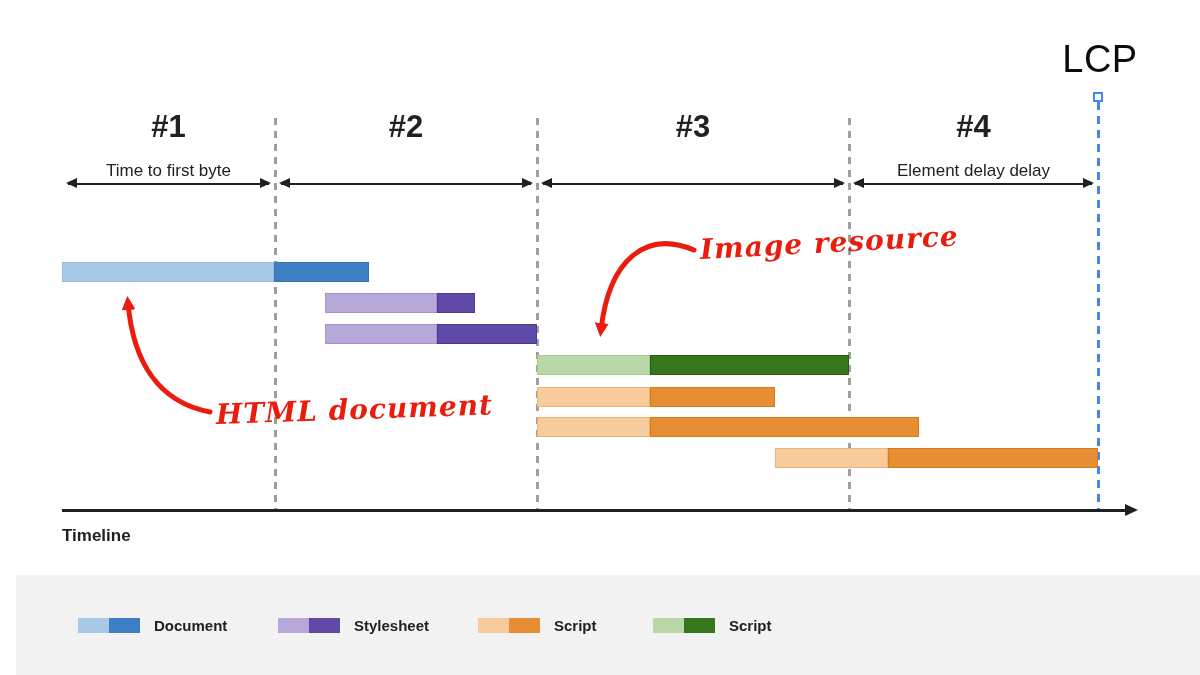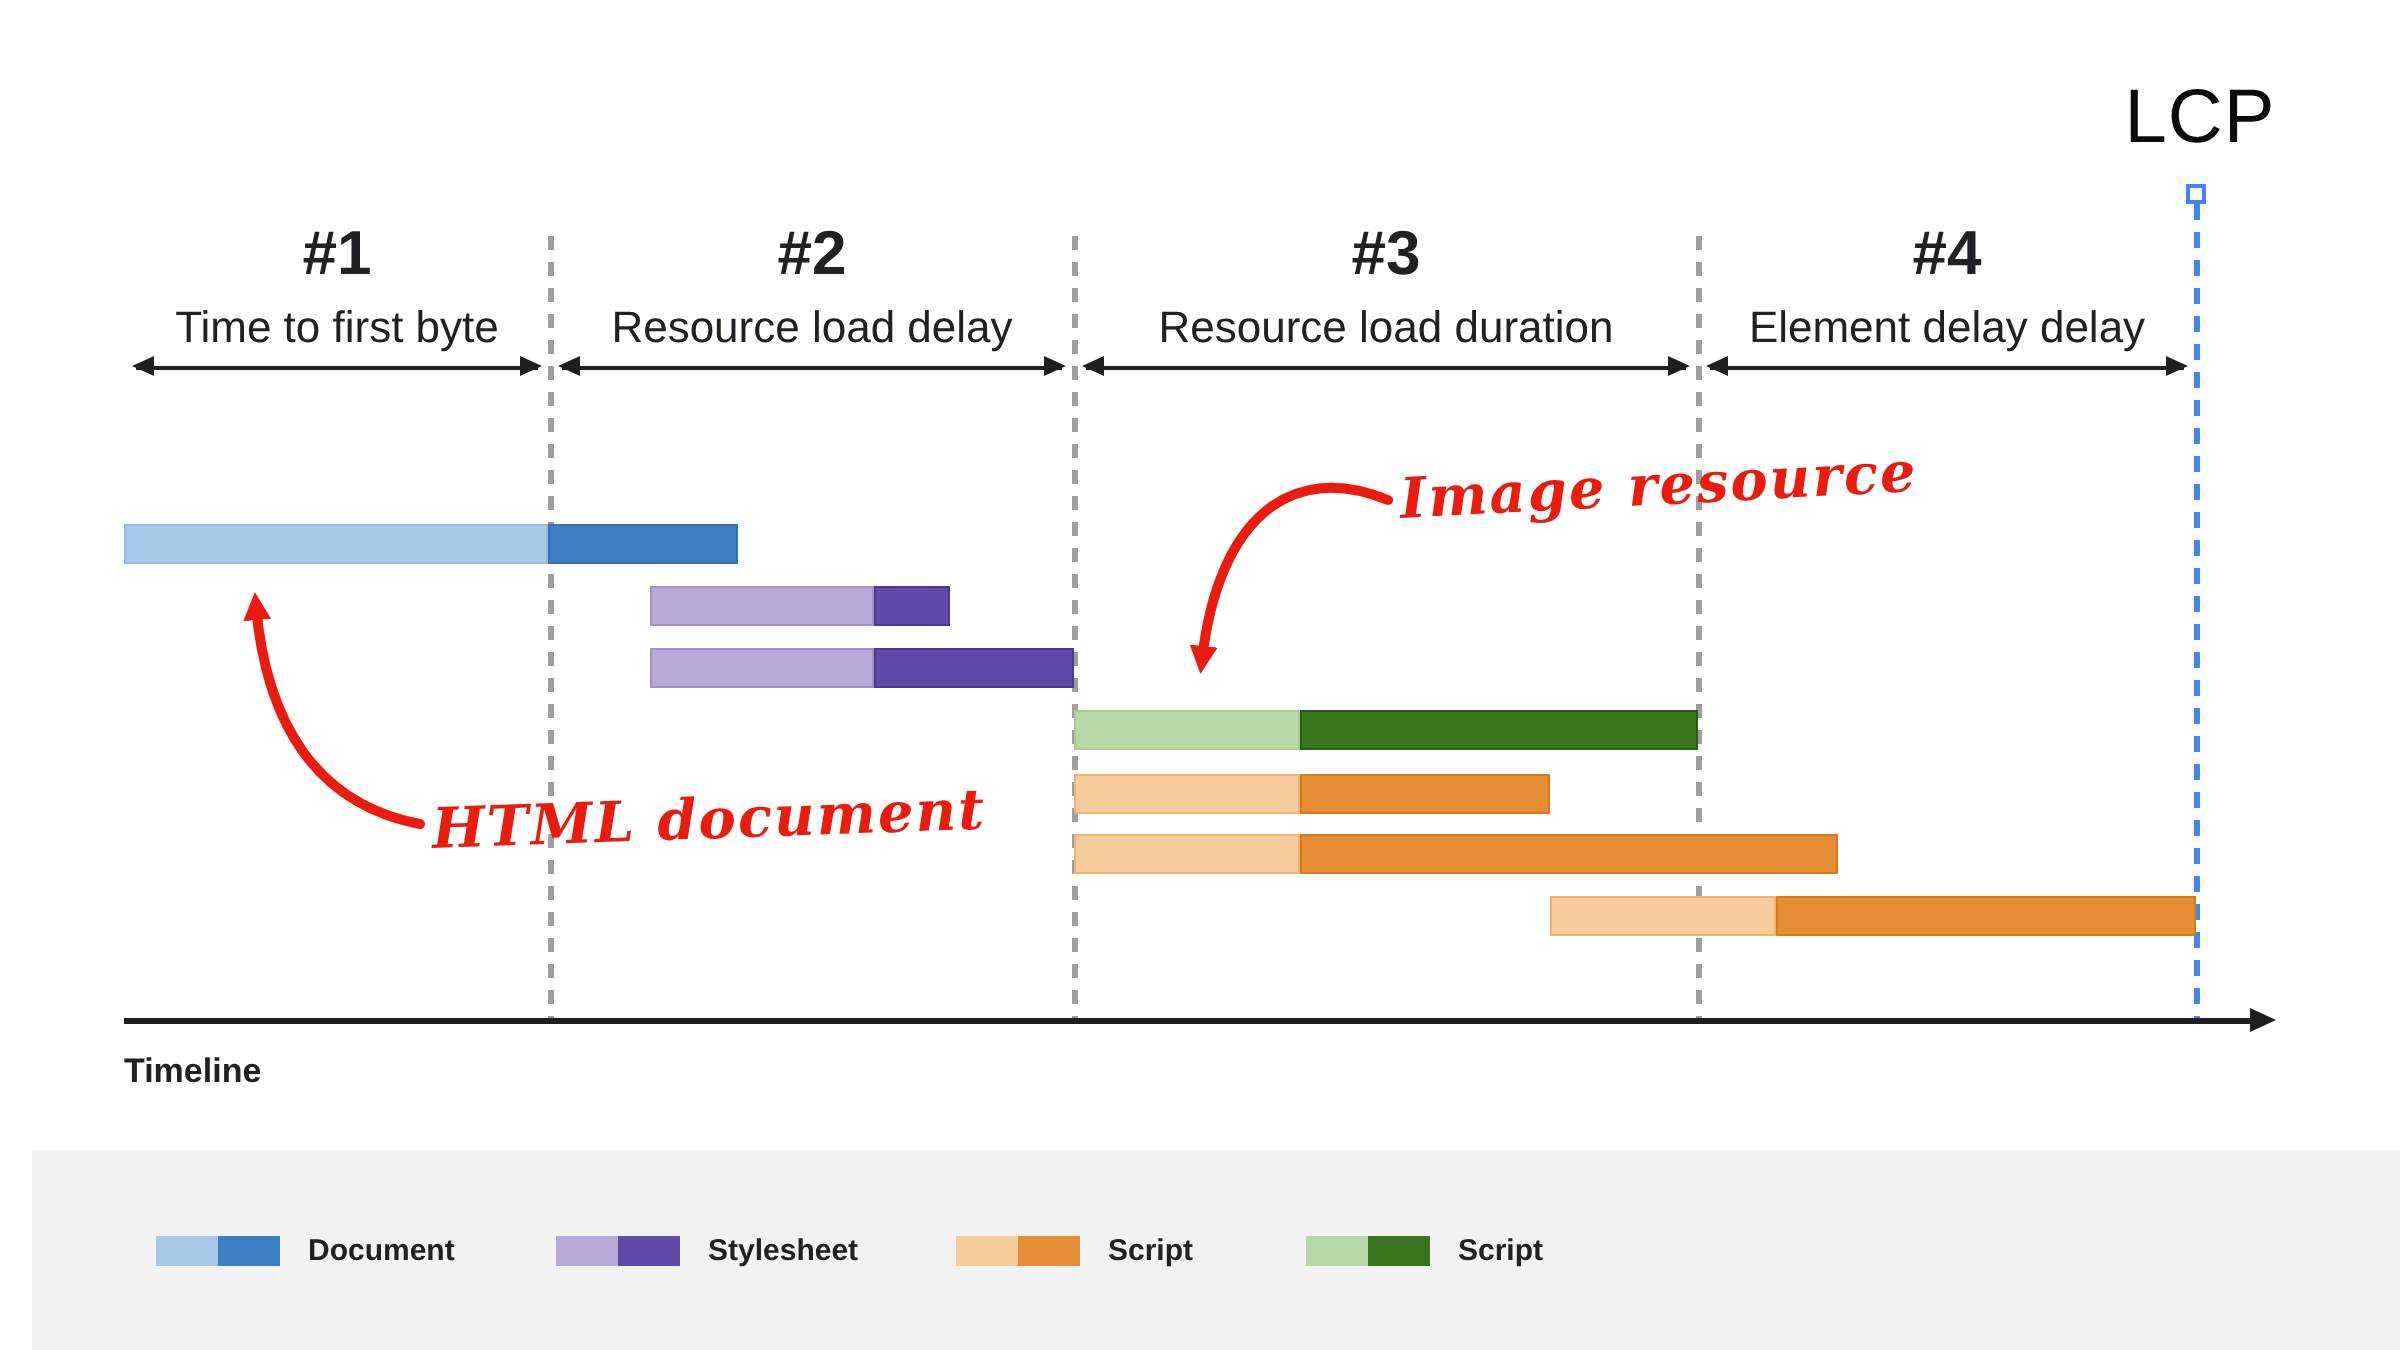--- a/index.html
+++ b/index.html
@@ -6,21 +6,21 @@
   .stage{position:relative;width:1200px;height:675px;background:var(--background,#fff);
          font-family:"Liberation Sans",sans-serif;overflow:hidden;}
 
   
   .lcp-title{position:absolute;left:1038px;top:38px;width:124px;text-align:center;
              font-size:38px;font-weight:400;color:#0b0b0b;letter-spacing:.5px;}
 
   
   .phase-header{position:absolute;top:110px;height:86px;text-align:center;color:var(--text-dark);}
   .phase-number{font-size:31px;font-weight:700;line-height:34px;}
-  .phase-label{font-size:22px;margin-top:7px;}
+  .phase-label{font-size:17px;margin-top:17px;}
   .phase-arrow{position:absolute;left:6px;right:6px;top:73px;height:0;
                border-top:2.5px solid var(--axis-black);}
   .phase-arrow::before{content:"";position:absolute;left:-2px;top:-7px;width:0;height:0;
                border-top:5.5px solid transparent;border-bottom:5.5px solid transparent;
                border-right:11px solid var(--axis-black);}
   .phase-arrow::after{content:"";position:absolute;right:-2px;top:-7px;width:0;height:0;
                border-top:5.5px solid transparent;border-bottom:5.5px solid transparent;
                border-left:11px solid var(--axis-black);}
 
   
@@ -75,26 +75,24 @@
 
   <div class="lcp-title">LCP</div>
 
   <div class="phase-header" style="left: 62px; width: 213px;">
     <div class="phase-number">#1</div>
     <div class="phase-label">Time to first byte</div>
     <div class="phase-arrow"></div>
   </div>
   <div class="phase-header" style="left: 275px; width: 262px;">
     <div class="phase-number">#2</div>
-    <div class="phase-label">Resource load delay</div>
     <div class="phase-arrow"></div>
   </div>
   <div class="phase-header" style="left: 537px; width: 312px;">
     <div class="phase-number">#3</div>
-    <div class="phase-label">Resource load duration</div>
     <div class="phase-arrow"></div>
   </div>
   <div class="phase-header" style="left: 849px; width: 249px;">
     <div class="phase-number">#4</div>
     <div class="phase-label">Element delay delay</div>
     <div class="phase-arrow"></div>
   </div>
 
   <div id="bars-layer">
       <div class="bar" style="top: 262px;">

